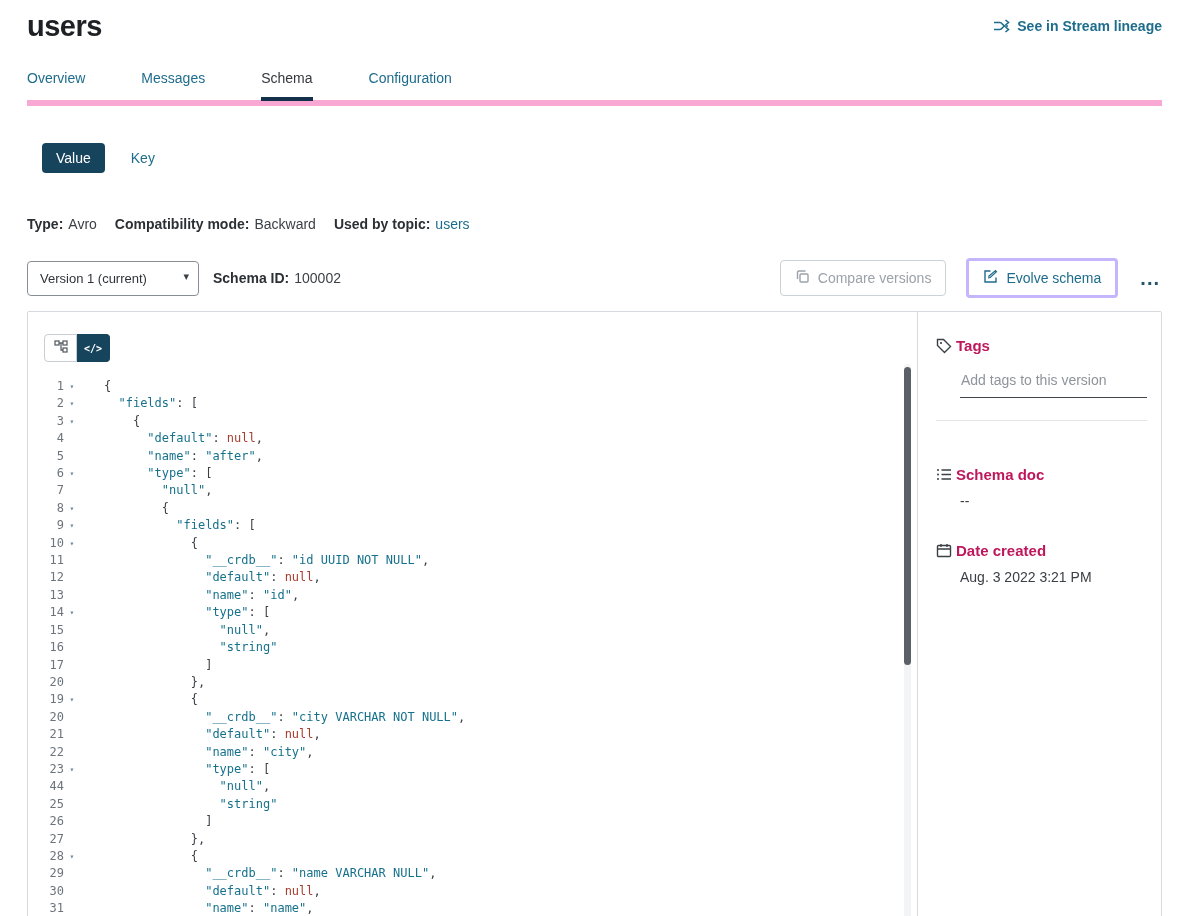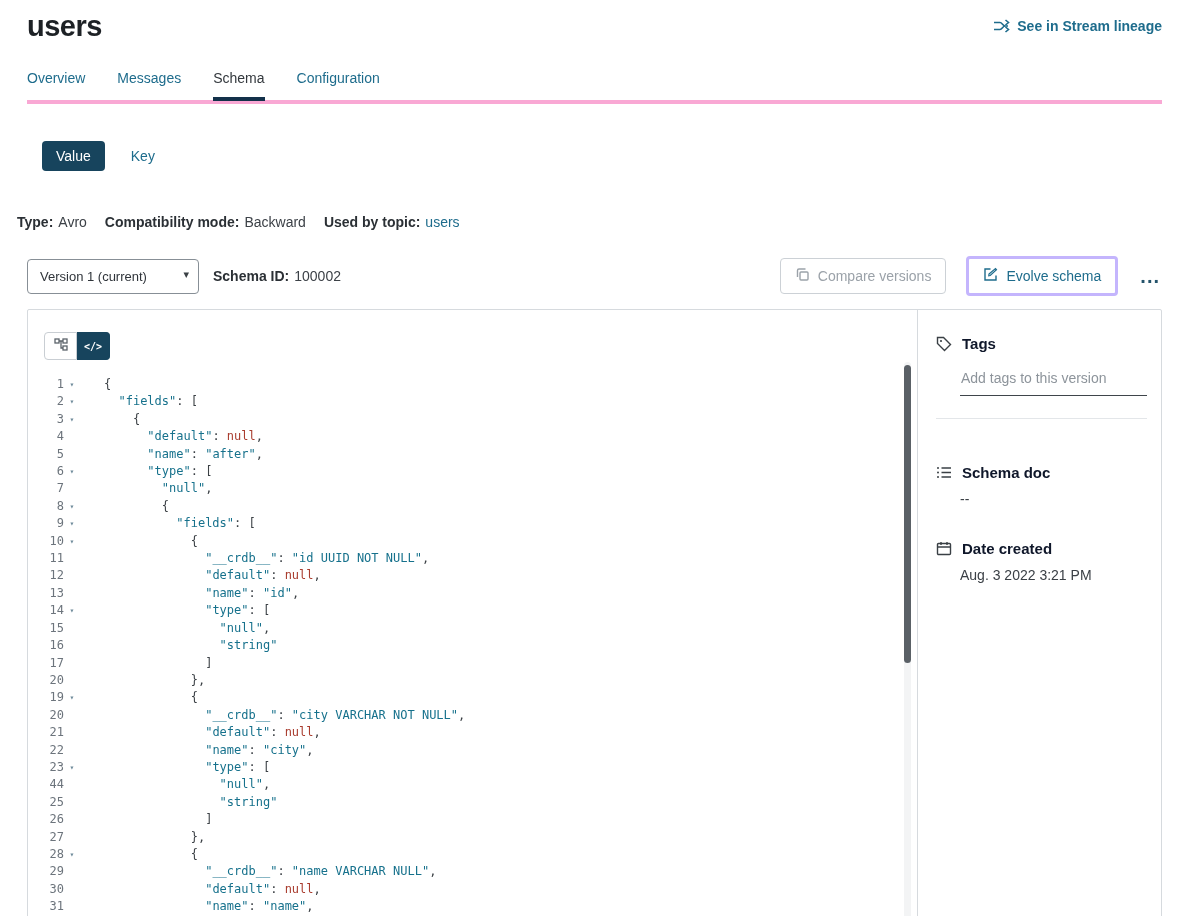--- a/index.html
+++ b/index.html
@@ -7,33 +7,33 @@
     font-family:"Liberation Sans", sans-serif; color:#30353a; }
 
   
   .header { padding:10px 27px 0 27px; display:flex; justify-content:space-between; align-items:flex-start; }
   .page-title { font-size:29px; font-weight:800; color:#1d2125; letter-spacing:-0.5px; }
   .lineage-link { margin-top:8px; display:flex; align-items:center; gap:7px; color:#1e6c8c;
     font-size:14px; font-weight:600; cursor:pointer; }
   .lineage-link svg { display:block; }
 
   
-  .tab-bar { margin:27px 27px 0 27px; border-bottom:4px solid #f9a8d4; display:flex; }
+  .tab-bar { margin:27px 27px 0 27px; border-bottom:6px solid #f9a8d4; display:flex;gap:24px; }
   .tab { font-size:14px; color:#1e6c8c; padding:0 0 14px 0; margin-right:32px; cursor:pointer; position:relative; }
   .tab.active { color:#33383d; font-weight:500; }
   .tab.active::after { content:""; position:absolute; left:0; right:0; bottom:-1px; height:4px; background:#13314a; }
 
   
   .subtabs { margin:37px 27px 0 42px; display:flex; align-items:center; gap:26px; }
   .subtab-value { background:#17445d; color:#fff; font-size:14px; padding:7px 14px; border:none;
     border-radius:4px; cursor:pointer; font-family:inherit; }
   .subtab-key { background:none; border:none; color:#1e6c8c; font-size:14px; cursor:pointer; font-family:inherit; }
 
   
-  .meta { margin:43px 27px 0 17px; font-size:14px; display:flex; align-items:center; }
+  .meta { margin:43px 27px 0 27px; font-size:14px; display:flex; align-items:center; }
   .meta b { color:#2b3035; font-weight:700; }
   .meta .val { color:#3c4147; margin-left:5px; }
   .meta .pair { margin-right:18px; }
   .topic-link { color:#1e6c8c; margin-left:5px; cursor:pointer; text-decoration:none; }
 
   
   .toolbar { margin:26px 27px 0 27px; display:flex; align-items:center; }
   .select-wrap { position:relative; width:172px; }
   .select-wrap select { width:100%; height:35px; border:1px solid #878f96; border-radius:4px;
     background:#fff; font-size:13px; color:#2f343a; padding:0 40px 0 12px; appearance:none;
@@ -70,21 +70,21 @@
   .tok-p { color:#3b4045; }
   .tok-k { color:#16718c; }
   .tok-s { color:#16718c; }
   .tok-n { color:#a93c2e; }
 
   .scroll-track { position:absolute; top:52px; bottom:0; right:6px; width:7px; background:#f3f4f5; border-radius:4px; }
   .scroll-thumb { position:absolute; top:55px; right:6px; width:7px; height:298px; background:#5a6066; border-radius:4px; cursor:grab; }
 
   
   .sidebar { flex:1; padding:25px 14px 0 18px; }
-  .sb-head { display:flex; align-items:center; gap:10px; font-size:15px; font-weight:700; color:#0f172a; }
+  .sb-head { display:flex; align-items:center; gap:4px; font-size:15px; font-weight:700; color:#be185d; }
   .sb-head svg { display:block; color:#3a4045; flex:0 0 auto; }
   .tags-input { display:block; width:calc(100% - 24px); margin:16px 0 0 24px; border:none;
     border-bottom:1px solid #3f454b; font-size:14px; color:#30353a; padding:2px 1px 9px 1px;
     outline:none; font-family:inherit; background:transparent; }
   .tags-input::placeholder { color:#8d949b; }
   .sb-divider { height:1px; background:#e3e6e9; margin-top:22px; }
   .sb-section-doc { margin-top:45px; }
   .sb-section-date { margin-top:33px; }
   .sb-value { margin:10px 0 0 24px; font-size:14px; color:#3b4046; }
 </style>

